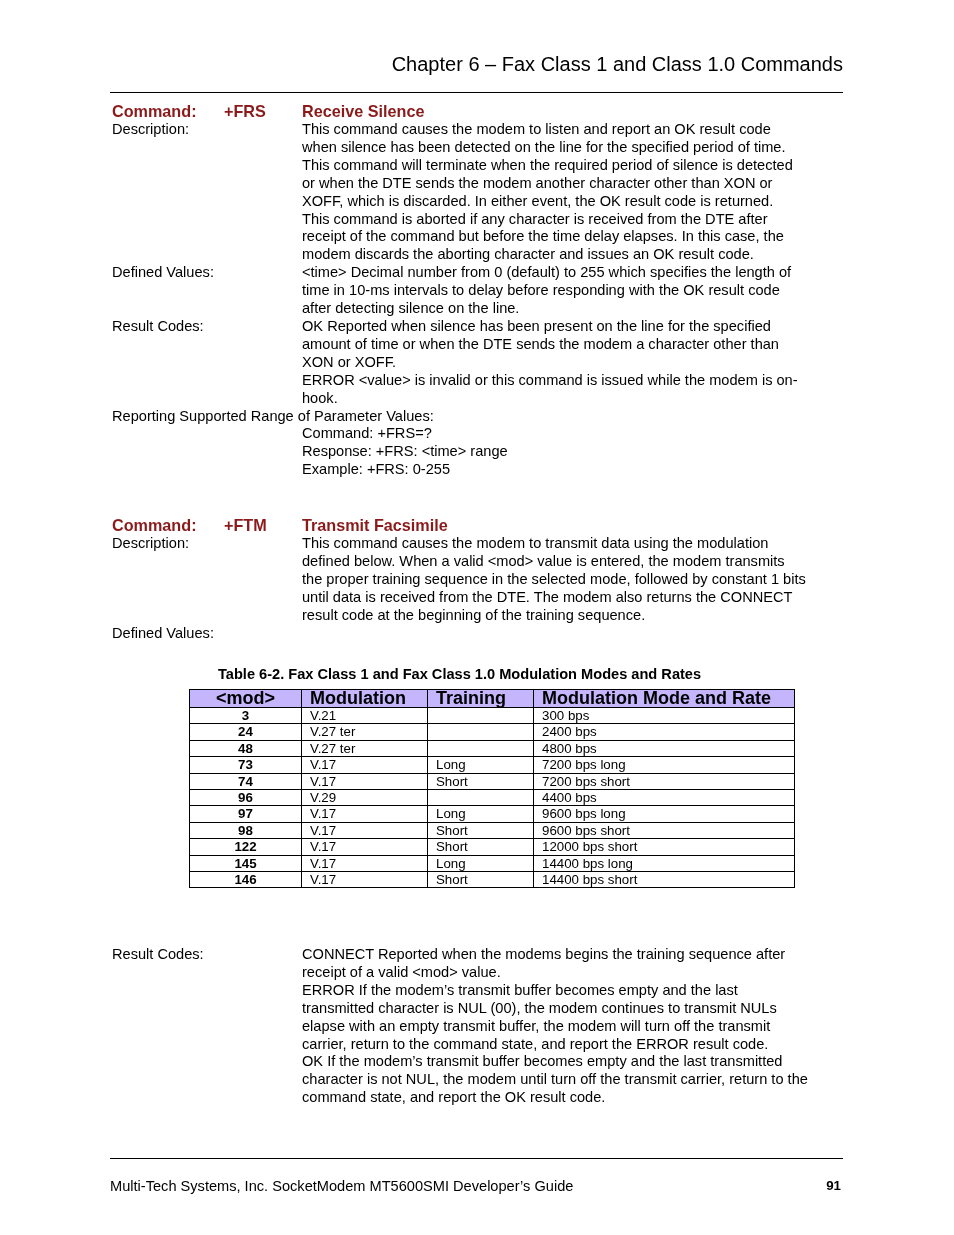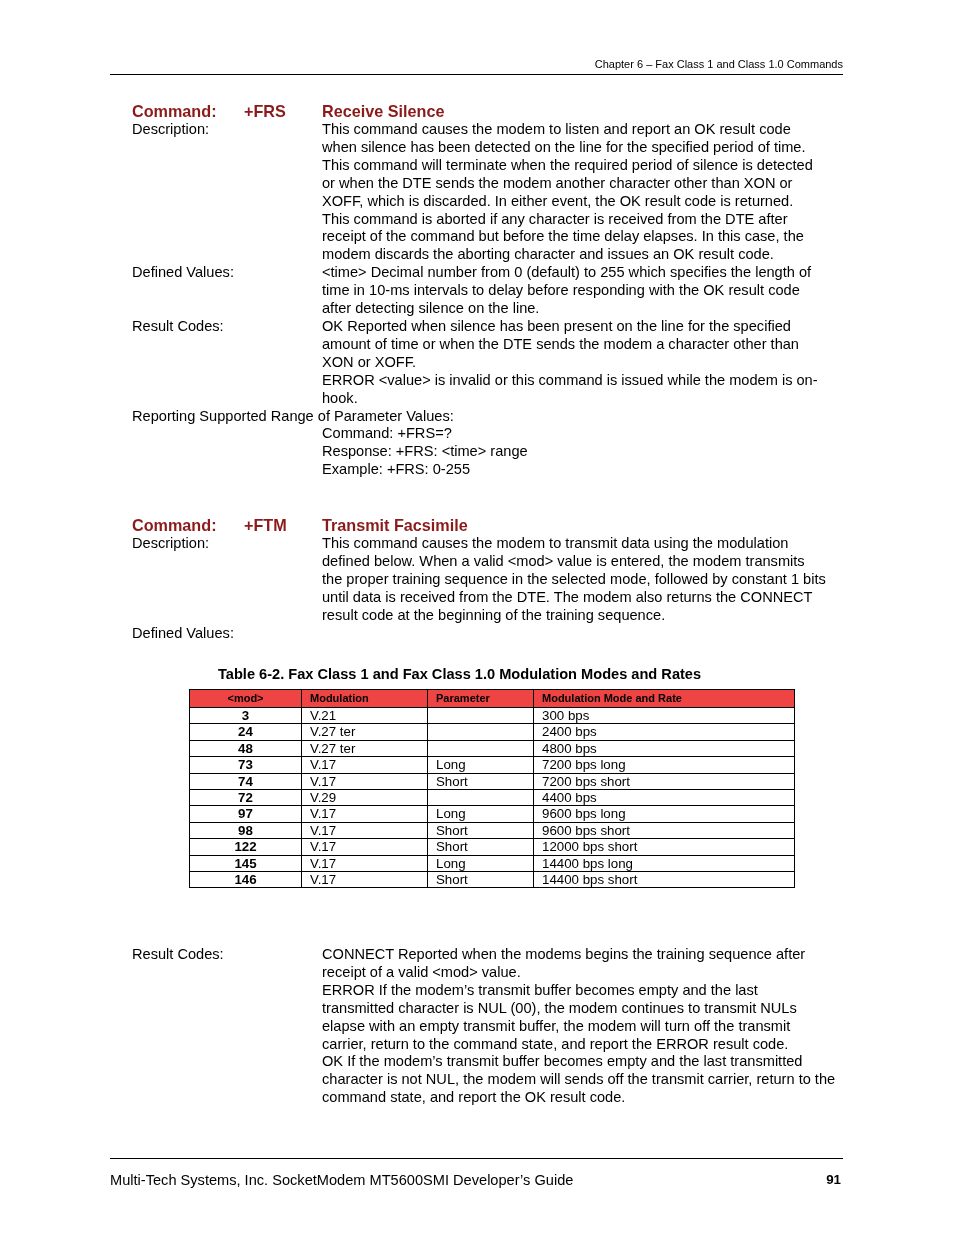--- a/index.html
+++ b/index.html
@@ -16,30 +16,29 @@
       font-size: 14.6px;
       line-height: 17.9px;
       overflow: hidden;
     }
     .page-header {
       position: absolute;
       left: 110px;
       top: 54px;
       width: 733px;
       text-align: right;
-      font-size: 11px;
+      font-size: 20px;
       line-height: 20px;
-      padding-bottom: 0;
+      padding-bottom: 18px;
       border-bottom: 1px solid #000;
     }
     .section {
       position: absolute;
       left: 112px;
       width: 732px;
-      margin-left: 20px;
     }
     .cmd-heading {
       color: #8b1a1a;
       font-weight: bold;
       font-size: 16.2px;
       line-height: 20px;
       position: relative;
       height: 20px;
     }
     .cmd-heading .lbl { position: absolute; left: 0; }
@@ -85,40 +84,40 @@
       line-height: 15.4px;
     }
     table.modes th, table.modes td {
       border: 1px solid #000;
       padding: 0 8px;
       height: 15.4px;
       text-align: left;
       vertical-align: middle;
     }
     table.modes th {
-      background: #ef4444;
+      background: #c4b5fd;
       font-weight: bold;
-      font-size: 11px;
+      font-size: 18px;
       height: 17px;
     }
     table.modes th.c-mod, table.modes td.c-mod {
       text-align: center;
       width: 95px;
     }
     table.modes td.c-mod { font-weight: bold; }
     table.modes .c-modul { width: 109px; }
     table.modes .c-train { width: 89px; }
 
     .page-footer {
       position: absolute;
       left: 110px;
       top: 1158px;
       width: 733px;
       border-top: 1px solid #000;
-      padding-top: 12px;
+      padding-top: 18px;
       font-size: 14.6px;
       line-height: 18px;
       display: flex;
       justify-content: space-between;
     }
     .page-footer .page-num {
       font-weight: bold;
       font-size: 13.3px;
       padding-right: 2px;
     }
@@ -204,21 +203,21 @@
   </div>
 </div>
 
 <div class="table-caption">Table 6-2. Fax Class 1 and Fax Class 1.0 Modulation Modes and Rates</div>
 
 <table class="modes">
   <thead>
     <tr>
       <th class="c-mod">&lt;mod&gt;</th>
       <th class="c-modul">Modulation</th>
-      <th class="c-train">Parameter</th>
+      <th class="c-train">Training</th>
       <th>Modulation Mode and Rate</th>
     </tr>
   </thead>
   <tbody>
     <tr>
       <td class="c-mod">3</td>
       <td>V.21</td>
       <td></td>
       <td>300 bps</td>
     </tr>
@@ -240,21 +239,21 @@
       <td>Long</td>
       <td>7200 bps long</td>
     </tr>
     <tr>
       <td class="c-mod">74</td>
       <td>V.17</td>
       <td>Short</td>
       <td>7200 bps short</td>
     </tr>
     <tr>
-      <td class="c-mod">72</td>
+      <td class="c-mod">96</td>
       <td>V.29</td>
       <td></td>
       <td>4400 bps</td>
     </tr>
     <tr>
       <td class="c-mod">97</td>
       <td>V.17</td>
       <td>Long</td>
       <td>9600 bps long</td>
     </tr>
@@ -289,21 +288,21 @@
   <div class="row">
     <div class="key">Result Codes:</div>
     <div class="val">
       <p>CONNECT Reported when the modems begins the training sequence after</p>
       <p>receipt of a valid &lt;mod&gt; value.</p>
       <p>ERROR If the modem’s transmit buffer becomes empty and the last</p>
       <p>transmitted character is NUL (00), the modem continues to transmit NULs</p>
       <p>elapse with an empty transmit buffer, the modem will turn off the transmit</p>
       <p>carrier, return to the command state, and report the ERROR result code.</p>
       <p>OK If the modem’s transmit buffer becomes empty and the last transmitted</p>
-      <p>character is not NUL, the modem will sends off the transmit carrier, return to the</p>
+      <p>character is not NUL, the modem until turn off the transmit carrier, return to the</p>
       <p>command state, and report the OK result code.</p>
     </div>
   </div>
 </div>
 
 <div class="page-footer">
   <span>Multi-Tech Systems, Inc. SocketModem MT5600SMI Developer’s Guide</span>
   <span class="page-num">91</span>
 </div>
 

